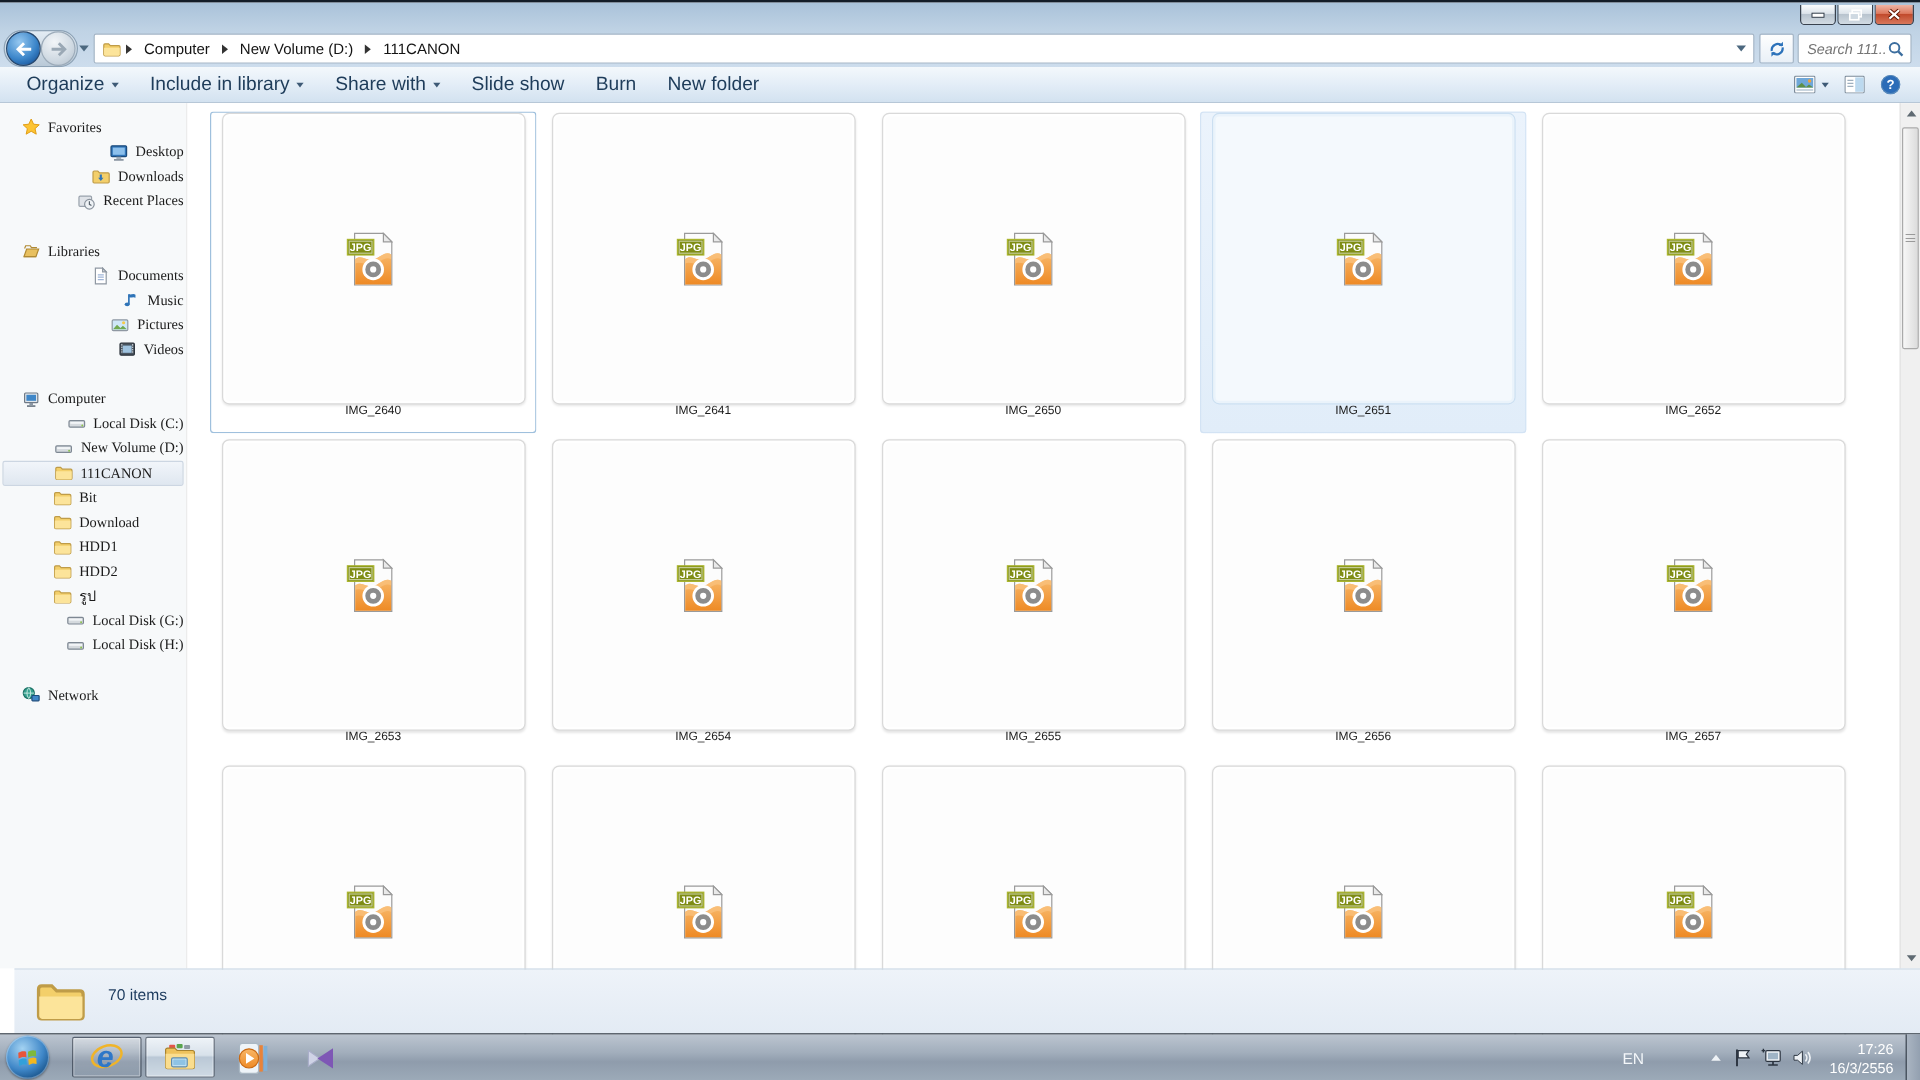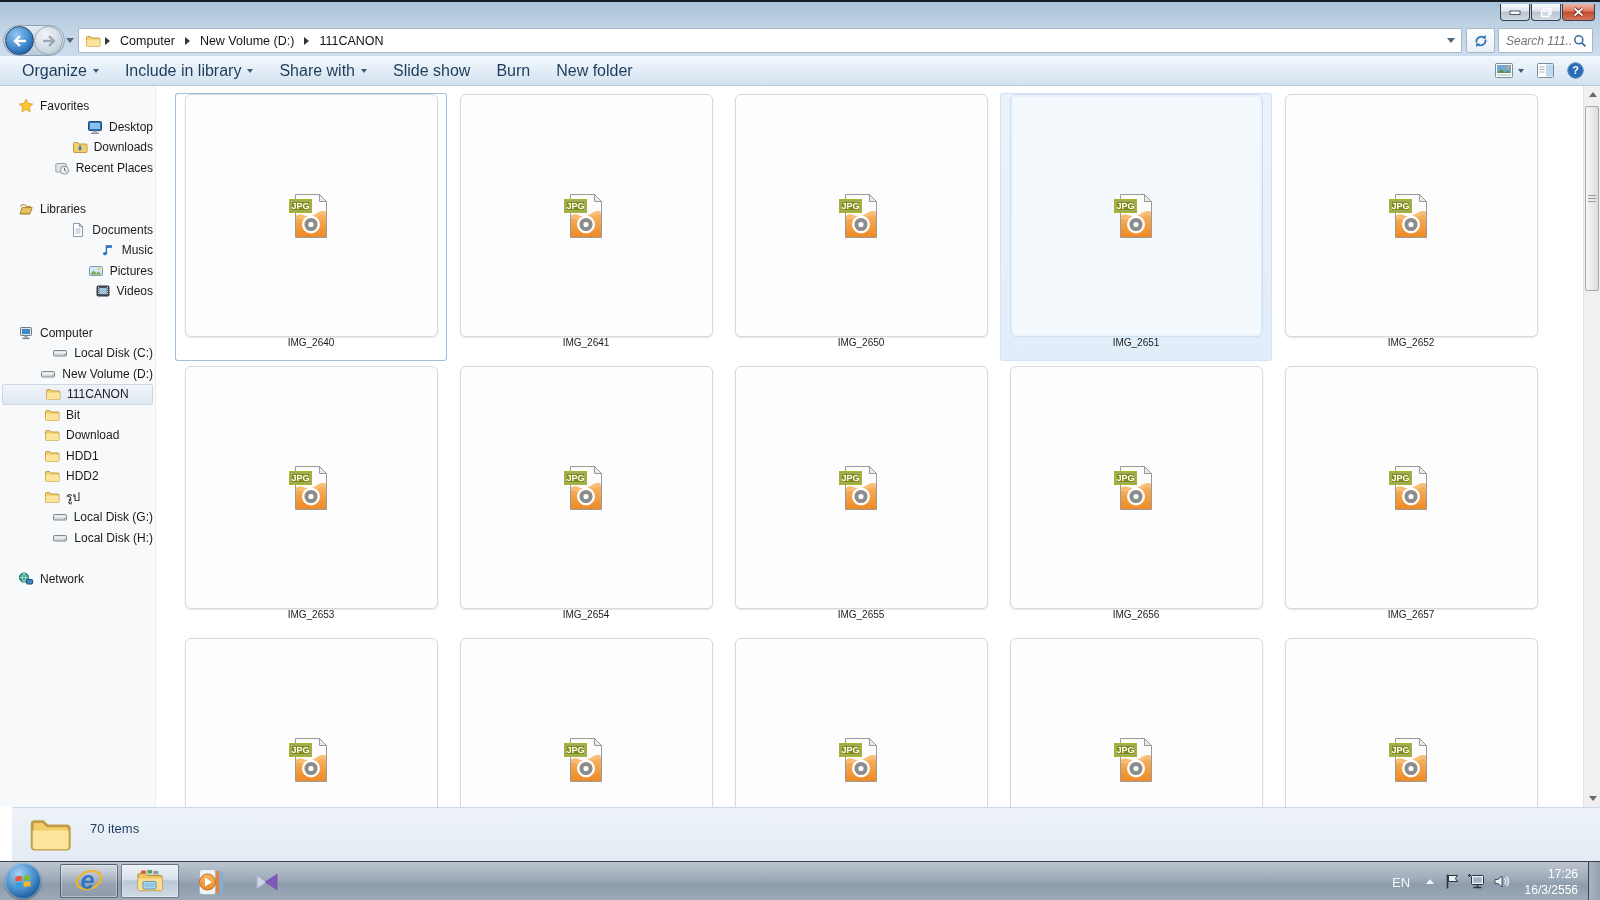--- a/index.html
+++ b/index.html
@@ -41,21 +41,21 @@
     background:linear-gradient(#f3f8fc,#e3edf7 50%,#d3e2f0);border-bottom:1px solid #b7c7d7;
     display:flex;align-items:center;padding-left:12px;gap:6px;box-sizing:border-box;}
   .tbtn{font-size:16px;color:#1e3c5a;padding:4px 10px;display:flex;align-items:center;gap:6px;border-radius:2px;}
   .tchev{width:0;height:0;border-left:3.5px solid transparent;border-right:3.5px solid transparent;
     border-top:4px solid #3e5a76;}
   #tbright{margin-left:auto;display:flex;align-items:center;gap:13px;padding-right:16px;}
   
   #main{position:absolute;left:0;top:86px;width:1600px;height:721px;background:#fff;}
   #sidebar{position:absolute;left:0;top:0;width:156px;height:721px;background:#f7f9fa;
     border-right:1px solid #ececec;box-sizing:border-box;padding-top:10px;}
-  .srow{height:20.5px;display:flex;align-items:center;gap:6px;font-size:12px;color:#1b1b1b;margin:0 2px;}
+  .srow{height:20.5px;display:flex;align-items:center;gap:6px;font-size:12px;color:#1b1b1b;margin:0 2px;font-family:Liberation Serif, serif;}
   .lvl1{padding-left:16px;}
   .lvl2{padding-left:28px;justify-content:flex-end;}
   .lvl3{padding-left:42px;}
   .srow.sel{background:linear-gradient(#f1f5fa,#dfe7f0);border:1px solid #ccd6e2;border-radius:2px;box-sizing:border-box;}
   .ticon{width:16px;height:16px;flex:0 0 16px;}
   .spacer{height:21px;}
   #content{position:absolute;left:157px;top:0;width:1426px;height:867px;overflow:hidden;background:#fff;}
   #grid{position:absolute;left:18px;top:7px;display:grid;grid-template-columns:repeat(5,272px);
     grid-auto-rows:268px;column-gap:3px;row-gap:4px;}
   .tile{position:relative;border-radius:3px;}
@@ -84,21 +84,21 @@
     background:linear-gradient(#bcc5d0,#a2aebc 40%,#8f9cac 60%,#9caab8);border-top:1px solid #39424e;box-sizing:border-box;}
   #orb{position:absolute;left:5px;top:1px;width:36px;height:36px;border-radius:50%;
     background:radial-gradient(circle at 38% 30%,#a3d2f2,#3f87c8 52%,#11497e 85%,#0a2c52);
     box-shadow:inset 0 0 0 1px rgba(255,255,255,.3),0 1px 2px rgba(0,0,0,.4);display:grid;place-items:center;}
   .tkbtn{position:absolute;top:2px;height:34px;width:58px;border:1px solid rgba(35,45,60,.6);border-radius:2px;
     background:linear-gradient(rgba(255,255,255,.4),rgba(255,255,255,.12) 45%,rgba(110,125,145,.28));
     box-shadow:inset 0 0 0 1px rgba(255,255,255,.35);display:grid;place-items:center;box-sizing:border-box;}
   .tkbtn.active{background:linear-gradient(#eef3f8,#d8e1ea 45%,#bac8d6 50%,#cfdae4);}
   .tkplain{position:absolute;top:5px;display:grid;place-items:center;}
   .trayico{position:absolute;top:11px;}
-  #lang{position:absolute;left:1392px;top:13px;color:#f4f7fa;font-size:13px;}
+  #lang{position:absolute;left:1352px;top:13px;color:#f4f7fa;font-size:13px;}
   #trayup{position:absolute;left:1426px;top:17px;width:0;height:0;border-left:4px solid transparent;
     border-right:4px solid transparent;border-bottom:5px solid #eef2f6;}
   #clock{position:absolute;left:1514px;top:4px;width:64px;color:#fff;font-size:12px;text-align:right;line-height:16px;}
   #showdesk{position:absolute;right:0;top:0;width:12px;height:39px;border-left:1px solid #39424e;
     background:linear-gradient(90deg,#aab5c2,#93a0b0);box-sizing:border-box;}
 </style>
 </head>
 <body>
 
 <svg width="0" height="0" style="position:absolute">

